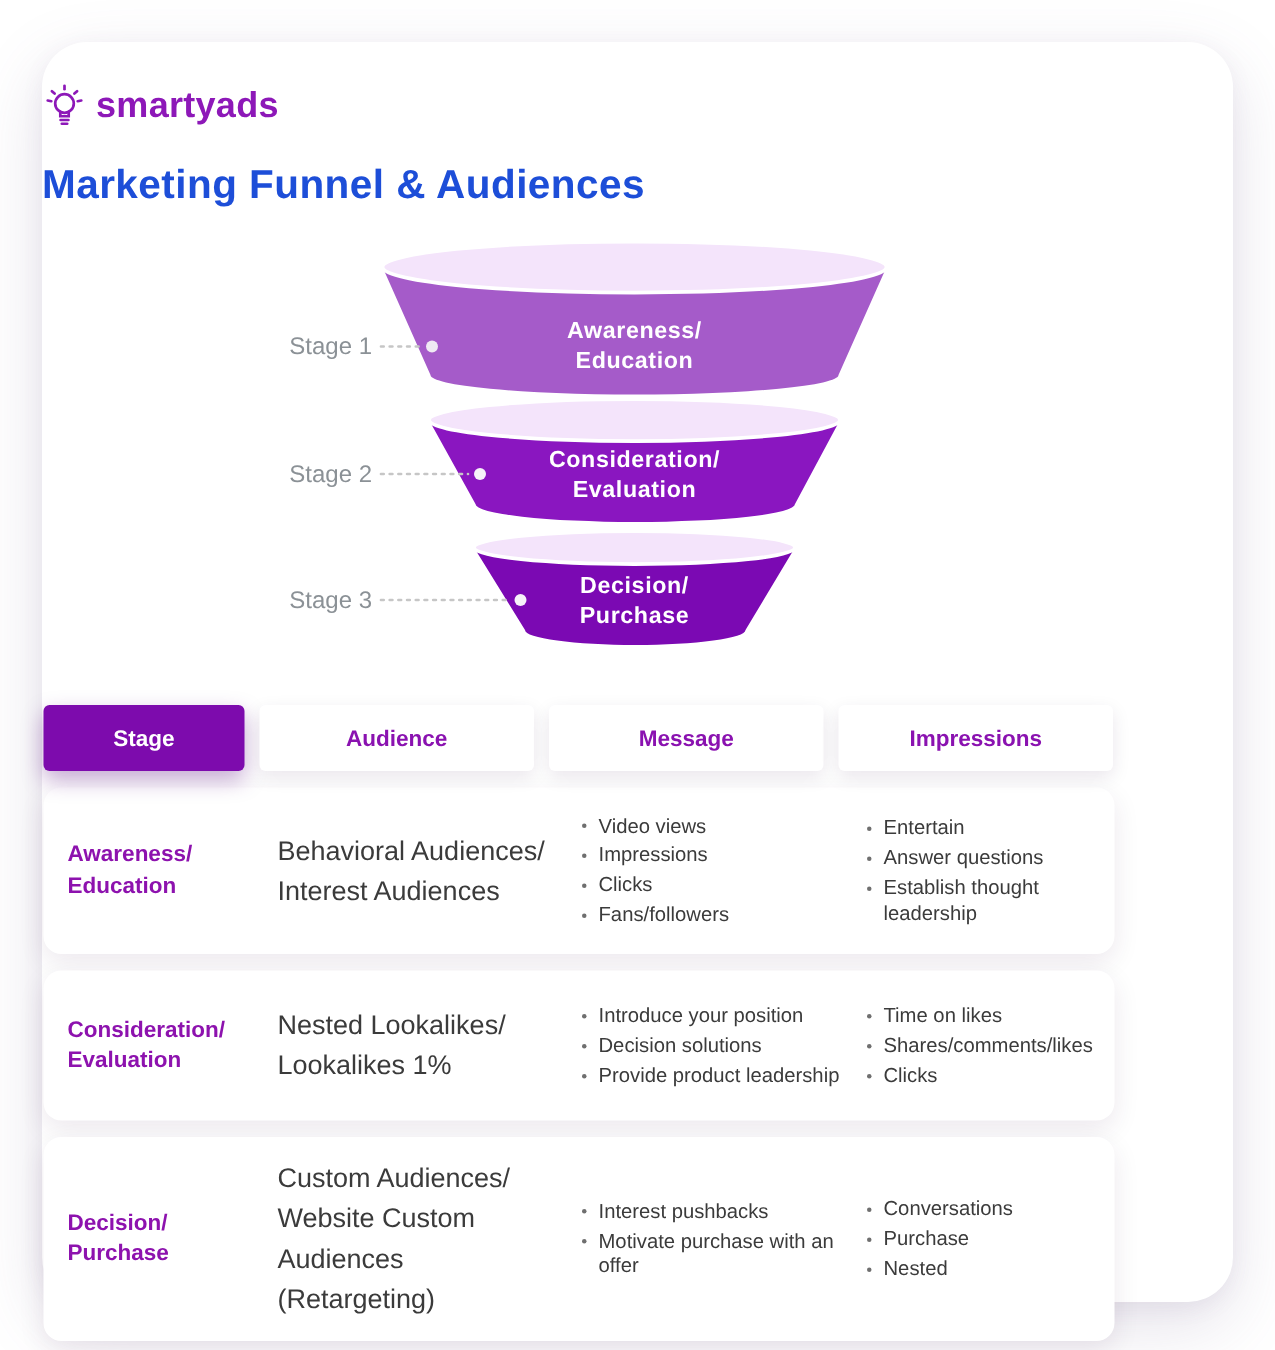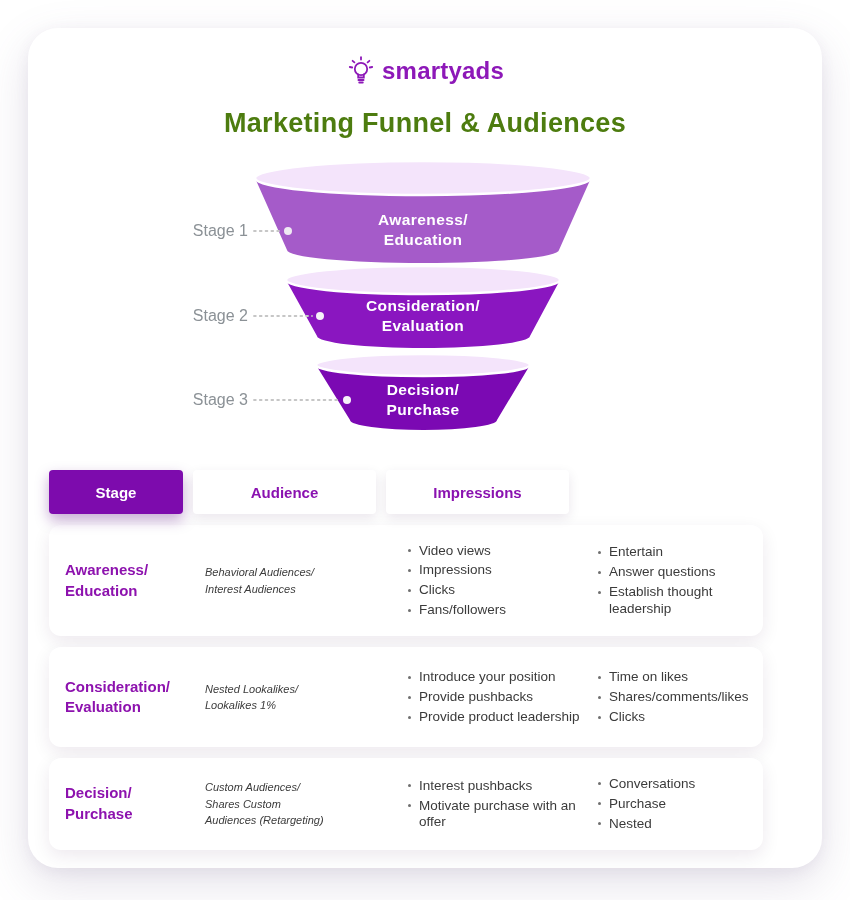--- a/index.html
+++ b/index.html
@@ -3,27 +3,27 @@
 <meta charset="utf-8">
 <style>
   * { margin: 0; padding: 0; box-sizing: border-box; }
   html, body { width: 850px; height: 900px; background: #ffffff; }
   body { font-family: "Liberation Sans", "DejaVu Sans", sans-serif; position: relative; overflow: hidden; }
 
   .card {
     position: absolute; left: 28px; top: 28px; width: 794px; height: 840px;
     background: #ffffff; border-radius: 30px;
     box-shadow: 0 16px 46px rgba(110, 95, 140, 0.18), 0 4px 14px rgba(110,95,140,0.08);
-    display: flex; flex-direction: column; align-items: center;
+    display: flex; flex-direction: column; 
   }
 
   .logo { margin-top: 26px; display: flex; align-items: center; gap: 6px; }
   .logo-text { font-size: 24px; font-weight: 700; color: #8d18b8; letter-spacing: 0.2px; }
 
-  .title { margin-top: 20px; font-size: 27px; font-weight: 800; color: #4d7c0f; letter-spacing: 0.3px; }
+  .title { margin-top: 20px; font-size: 27px; font-weight: 800; color: #1d4ed8; letter-spacing: 0.3px; }
 
   .funnel-wrap { position: relative; width: 794px; height: 290px; margin-top: 18px; }
   .funnel-wrap svg { display: block; }
   .stage-white-text { fill: #ffffff; font-size: 15.5px; font-weight: 700; letter-spacing: 0.4px;
     font-family: "Liberation Sans", "DejaVu Sans", sans-serif; }
   .stage-label-text { fill: #8b9196; font-size: 16px; font-family: "Liberation Sans", "DejaVu Sans", sans-serif; }
 
   .table-area { width: 753px; margin-top: 23px; margin-left: 1px; }
   .thead { display: flex; gap: 10px; }
   .th {
@@ -37,21 +37,21 @@
   .trow {
     width: 714px; background: #ffffff; border-radius: 12px; margin-top: 11px;
     box-shadow: 0 6px 18px rgba(50, 10, 70, 0.09);
     display: grid; grid-template-columns: 140px 201px 190px 1fr;
     align-items: center; padding: 14px 10px 14px 16px;
   }
   .trow-1, .trow-2 { min-height: 100px; }
   .trow-3 { min-height: 78px; }
 
   .cell-stage { font-size: 15px; font-weight: 700; color: #8d12ae; white-space: pre-line; line-height: 1.38; }
-  .cell-audience { font-size: 11px; color: #3b3b3b; white-space: pre-line; line-height: 1.5; padding-right: 14px; font-style: italic; }
+  .cell-audience { font-size: 18px; color: #3b3b3b; white-space: pre-line; line-height: 1.5; padding-right: 14px; }
   .cell-list { list-style: none; }
   .cell-list li {
     position: relative; font-size: 13.5px; color: #3b3b3b; line-height: 1.22;
     padding-left: 13px; margin: 3.5px 0;
   }
   .cell-list li::before {
     content: ""; position: absolute; left: 2px; top: 6.5px;
     width: 3px; height: 3px; border-radius: 50%; background: #6f6f6f;
   }
   .cell-message { padding-right: 10px; }
@@ -112,20 +112,21 @@
         <line x1="226" y1="243" x2="311" y2="243" stroke="#c6c6c6" stroke-width="1.8" stroke-dasharray="1.8 4" stroke-linecap="round"></line>
         <circle cx="319" cy="243" r="4" fill="#f6f2f9"></circle>
       </g>
     </svg>
   </div>
 
   <div class="table-area">
     <div class="thead">
       <div class="th th-stage">Stage</div>
       <div class="th">Audience</div>
+      <div class="th">Message</div>
       <div class="th">Impressions</div>
     </div>
 
     <div class="trow trow-1">
       <div class="cell-stage">Awareness/
 Education</div>
       <div class="cell-audience">Behavioral Audiences/
 Interest Audiences</div>
       <ul class="cell-list">
         <li>Video views</li>
@@ -140,35 +141,35 @@
       </ul>
     </div>
 
     <div class="trow trow-2">
       <div class="cell-stage">Consideration/
 Evaluation</div>
       <div class="cell-audience">Nested Lookalikes/
 Lookalikes 1%</div>
       <ul class="cell-list cell-message">
         <li>Introduce your position</li>
-        <li>Provide pushbacks</li>
+        <li>Decision solutions</li>
         <li>Provide product leadership</li>
       </ul>
       <ul class="cell-list">
         <li>Time on likes</li>
         <li>Shares/comments/likes</li>
         <li>Clicks</li>
       </ul>
     </div>
 
     <div class="trow trow-3">
       <div class="cell-stage">Decision/
 Purchase</div>
       <div class="cell-audience">Custom Audiences/
-Shares Custom
+Website Custom
 Audiences (Retargeting)</div>
       <ul class="cell-list cell-message">
         <li>Interest pushbacks</li>
         <li>Motivate purchase with an offer</li>
       </ul>
       <ul class="cell-list">
         <li>Conversations</li>
         <li>Purchase</li>
         <li>Nested</li>
       </ul>

